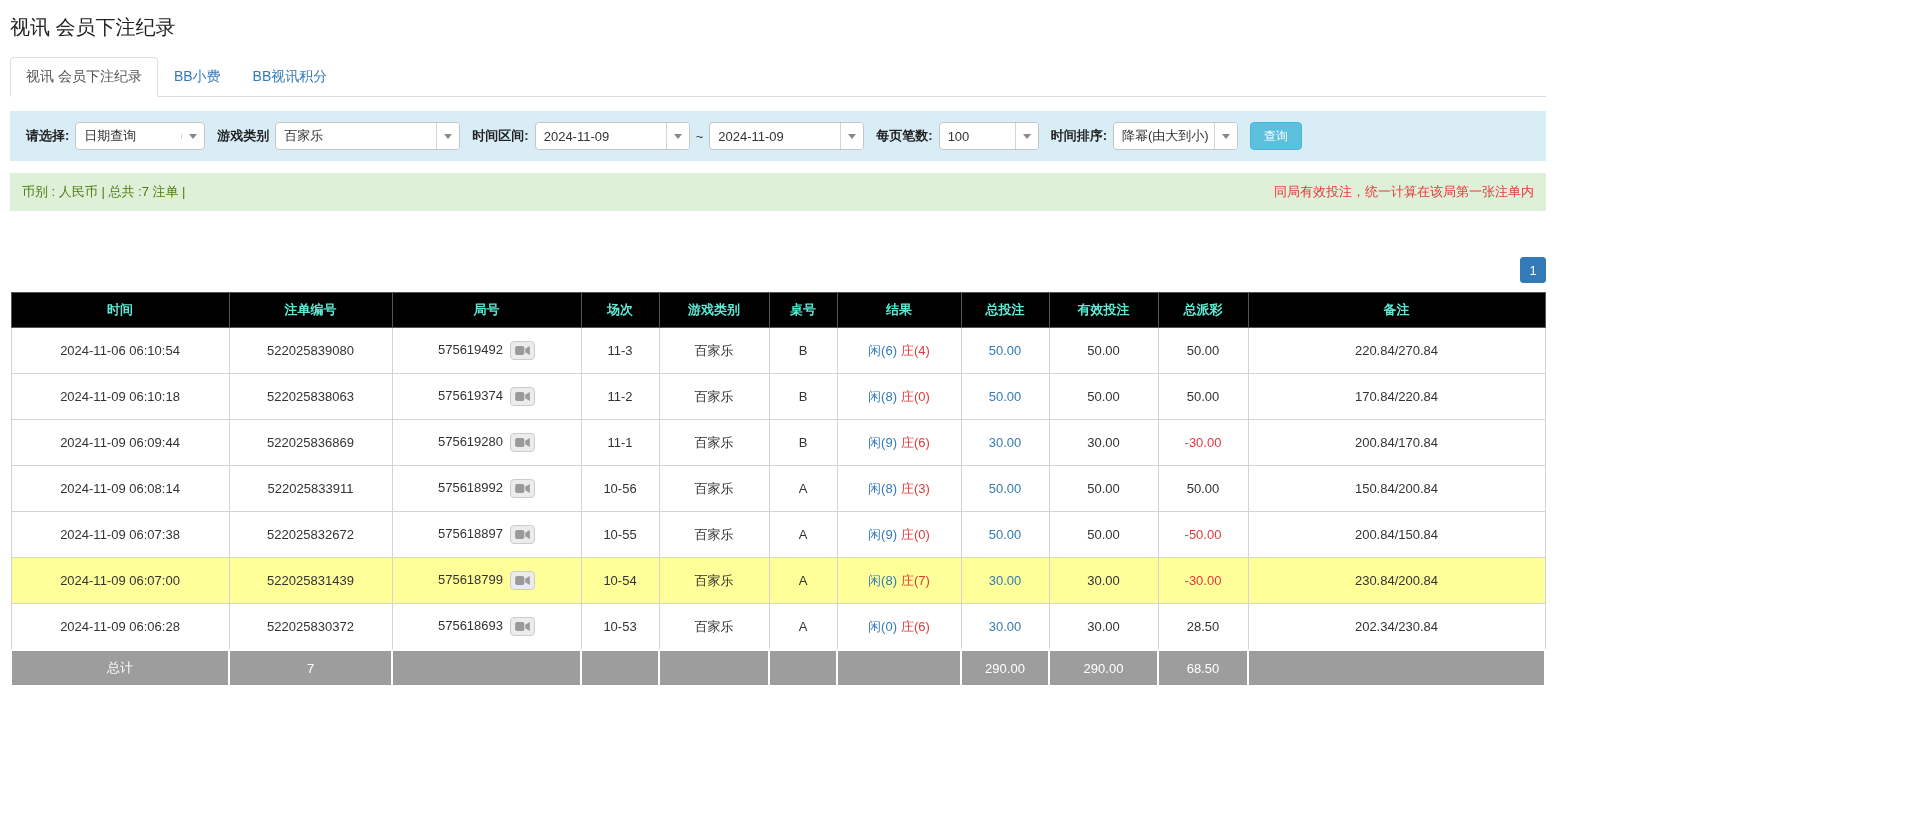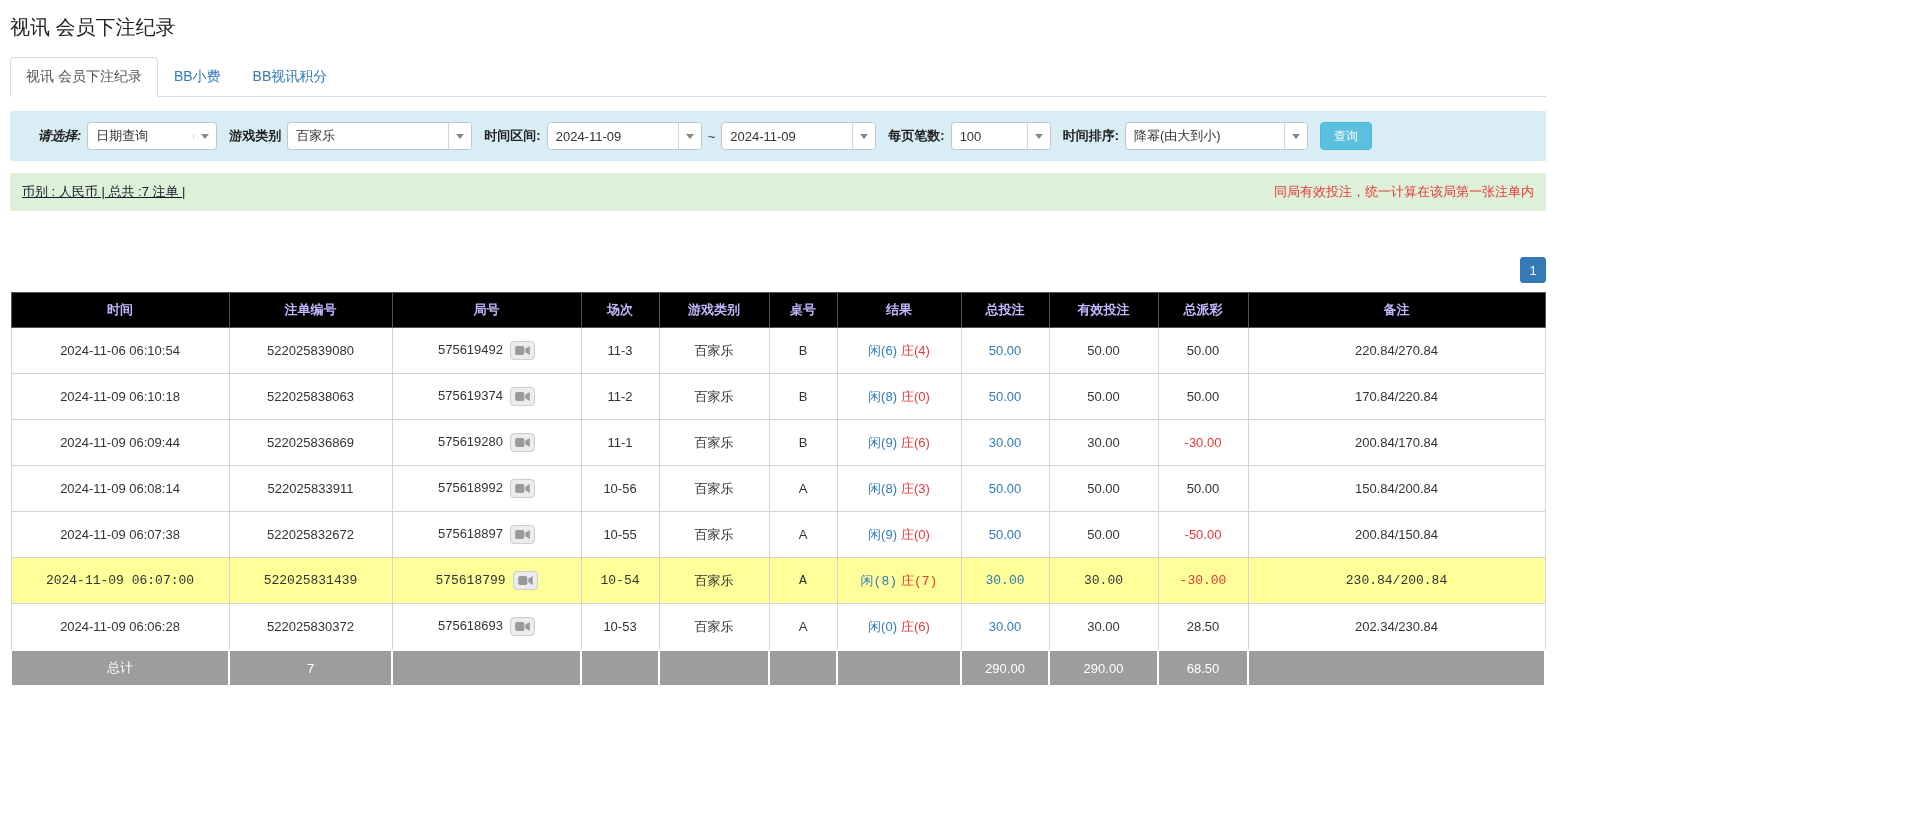--- a/index.html
+++ b/index.html
@@ -32,62 +32,62 @@
   .tab.active{
     color:#555; background:#fff; border-color:#ddd; border-bottom-color:#fff; cursor:default;
   }
 
   
   .filter-bar{
     margin-top:14px; background:var(--filter-bg); padding:11px 12px;
     display:flex; align-items:center; font-size:13px;
   }
   .filter-label{ font-weight:bold; color:#222; margin:0 6px 0 12px; white-space:nowrap; }
-  .filter-label:first-child{ margin-left:16px;font-style:italic; }
+  .filter-label:first-child{ margin-left:4px; }
   .combo{
     display:inline-flex; align-items:stretch; background:#fff;
     border:1px solid #c5c5c5; border-radius:4px; height:28px; overflow:hidden;
   }
   .combo-text{ flex:1; display:flex; align-items:center; padding:0 8px; font-size:13px; color:#333; white-space:nowrap; overflow:hidden; }
   .combo-arrow{ width:23px; border-left:1px solid #d5d5d5; display:flex; align-items:center; justify-content:center; background:#fff; cursor:pointer; }
   .caret{ width:0; height:0; border-left:4px solid transparent; border-right:4px solid transparent; border-top:5px solid #888; }
   .w-select{ width:130px;align-items:center; } .w-game{ width:185px; } .w-date{ width:155px; }
-  .w-size{ width:100px; } .w-sort{ width:183px; }
+  .w-size{ width:100px; } .w-sort{ width:125px; }
   .range-sep{ margin:0 6px; color:#333; }
   .search-btn{
     margin-left:12px; background:var(--search-btn); border:1px solid #46b8da; color:#fff;
     font-size:12px; border-radius:4px; padding:6px 13px; cursor:pointer; height:28px; line-height:14px;
   }
 
   
   .summary-bar{
     margin-top:12px; background:var(--summary-bg); padding:10px 12px;
     display:flex; justify-content:space-between; align-items:center; font-size:13px;
   }
-  .summary-left{ color:#0f172a;text-decoration:underline; }
+  .summary-left{ color:#4d7c0f; }
   .summary-right{ color:var(--negative); }
 
   
   .pagination-row{ display:flex; justify-content:flex-end; margin:46px 0 9px; }
   .page-btn{
     min-width:26px; height:26px; background:var(--accent); border:1px solid var(--accent);
     color:#fff; font-size:13px; border-radius:3px; display:flex; align-items:center; justify-content:center; cursor:pointer;
   }
 
   
   table{ width:100%; border-collapse:collapse; table-layout:fixed; font-size:13px; }
   thead th{
-    background:var(--header-bg); color:#c4b5fd; font-weight:bold; padding:8px 4px;
+    background:var(--header-bg); color:#5eead4; font-weight:bold; padding:8px 4px;
     border:1px solid #555; text-align:center;
   }
   tbody td{
     border:1px solid #d4d4d4; text-align:center; padding:13px 4px; color:#333;
     background:#fff; overflow:hidden; white-space:nowrap;
   }
-  tbody tr.highlighted td{ background:var(--highlight);font-family:Liberation Mono, monospace; }
+  tbody tr.highlighted td{ background:var(--highlight); }
   tfoot td{
     background:var(--footer-gray); color:#fff; text-align:center; padding:8px 4px;
     border:2px solid #fff; overflow:hidden;
   }
   .bet-link{ color:var(--accent); text-decoration:none; cursor:pointer; }
   .negative{ color:var(--negative); }
   .player{ color:var(--accent); }
   .banker{ color:var(--negative); margin-left:4px; }
   .round-icon{
     display:inline-flex; align-items:center; justify-content:center;

